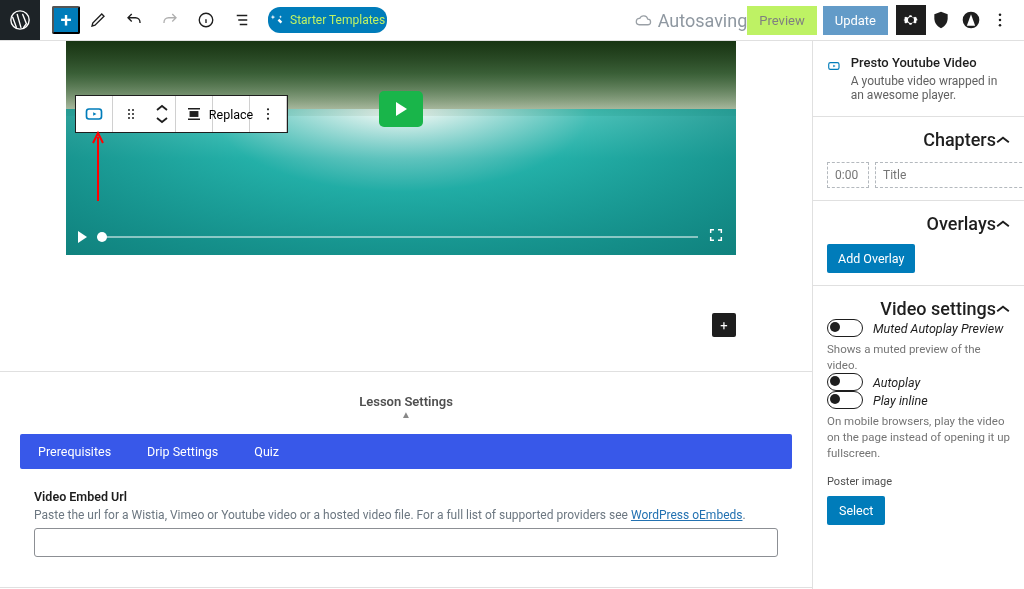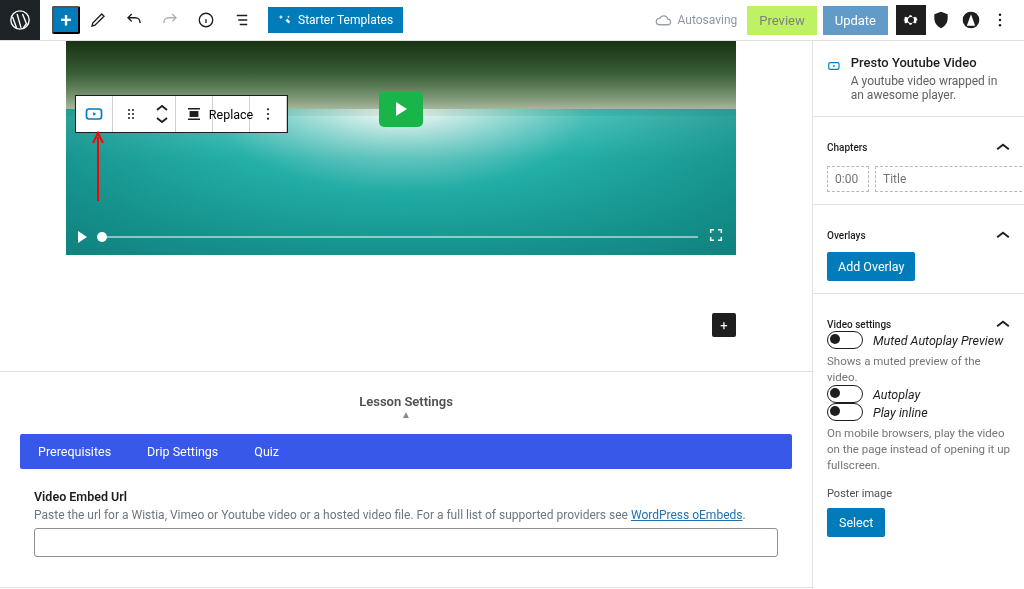--- a/index.html
+++ b/index.html
@@ -4,23 +4,23 @@
 <style>
   * { box-sizing: border-box; margin: 0; padding: 0; font-family: -apple-system, BlinkMacSystemFont, "Segoe UI", Roboto, sans-serif; }
   body { background: #fff; font-size: 13px; color: #1e1e1e; }
   .app { display: flex; flex-direction: column; width: 1024px; height: 589px; }
 
   
   .top-toolbar { display: flex; align-items: center; height: 41px; border-bottom: 1px solid #e0e0e0; padding-right: 10px; }
   .wp-logo { width: 40px; height: 40px; background: #1d2327; display: flex; align-items: center; justify-content: center; color: #fff; }
   .tb-btn { width: 36px; height: 36px; display: flex; align-items: center; justify-content: center; border: none; background: none; cursor: pointer; border-radius: 2px; }
   .tb-solid-blue { background: #007cba; color: #fff; margin-left: 12px; border-radius: 2px; width: 28px; height: 28px; font-size: 20px; font-weight: 500; }
-  .starter-btn { display:flex; align-items:center; gap:6px; background: #007cba; color:#ffffff; border:none; border-radius:0; padding: 6px 10px; font-size: 12px; margin-left:8px; }
+  .starter-btn { display:flex; align-items:center; gap:6px; background: #007cba; color:#bef264; border:none; border-radius:12px; padding: 6px 2px; font-size: 12px; margin-left:8px; }
   .tb-spacer { flex:1; }
-  .autosaving { color:#8f98a1; display:flex; align-items:center; gap:6px; font-size: 12px; margin-right: 10px;}
+  .autosaving { color:#8f98a1; display:flex; align-items:center; gap:6px; font-size: 18px; }
   .preview-btn { background:#bef264; border:none; padding: 7px 12px; font-size: 13px; color:#808080; margin-right:6px;}
   .update-btn { background:#2271b1; opacity:.7; border:none; padding: 7px 12px; font-size: 13px; color:#fff; margin-right:8px;}
   .sq-ico { width: 30px; height: 30px; display:flex; align-items:center; justify-content:center; }
   .sq-ico.dark { background:#1e1e1e; color:#fff;}
   .kebab { width: 28px; display:flex; align-items:center; justify-content:center;}
 
   
   .workspace { display:flex; height: calc(100% - 41px); }
   .canvas-wrap { flex:1; display:flex; flex-direction:column; position:relative; }
   .canvas-scroll { flex:1; background:#fff; position:relative; }
@@ -73,21 +73,21 @@
   .breadcrumb .sep { margin: 0 6px; color:#777;}
 
   
   .sidebar { width:212px; border-left:1px solid #e0e0e0; background:#fff; overflow-y:auto;}
   .sb-tabs { display:flex; align-items:center; border-bottom:1px solid #e0e0e0; padding-left:14px; height: 40px; position:relative;}
   .sb-tab { padding: 10px 10px; font-size:13px; color:#1e1e1e; border:none; background:none; cursor:pointer;}
   .sb-tab.active { color:#007cba; font-weight:500; position:relative;}
   .sb-tab.active::after { content:''; position:absolute; left:2px; right:2px; bottom:-1px; height:3px; background:#007cba;}
   .sb-close { position:absolute; right:8px; top:10px; background:none; border:none; font-size:17px; cursor:pointer;}
   .sb-panel { padding: 12px 14px; border-bottom:1px solid #e0e0e0;}
-  .sb-panel .panel-title { display:flex; justify-content:space-between; align-items:center; font-size:10px; font-weight:500; cursor:pointer;margin-top:11px;}
+  .sb-panel .panel-title { display:flex; justify-content:flex-end; align-items:center; font-size:18px; font-weight:500; cursor:pointer;}
   .sb-blockinfo { display:flex; gap:10px; padding: 14px 14px 14px 14px; border-bottom:1px solid #e0e0e0;}
   .sb-blockinfo .info-text .t { font-weight:500; margin-bottom:4px;}
   .sb-blockinfo .info-text .d { font-size:12px; color:#616161;}
   .chapter-row { display:flex; gap:6px; align-items:center; margin-top:12px;}
   .chapter-input { border:1px dashed #b4b9be; padding:5px 7px; font-size:12px; color:#888; width: 42px;}
   .chapter-input.title { flex:1; width:auto;}
   .add-overlay { background:#007cba; color:#fff; border:none; border-radius:2px; padding: 7px 11px; font-size: 12.5px; margin-top:10px;}
   .toggle-row { display:flex; align-items:center; gap:10px; font-style:italic;}
   .toggle-row:first-of-type { margin-top: 6px; }
   .wp-toggle { width:36px; height:18px; border:1.5px solid #1e1e1e; border-radius:10px; position:relative; background:#fff;}

